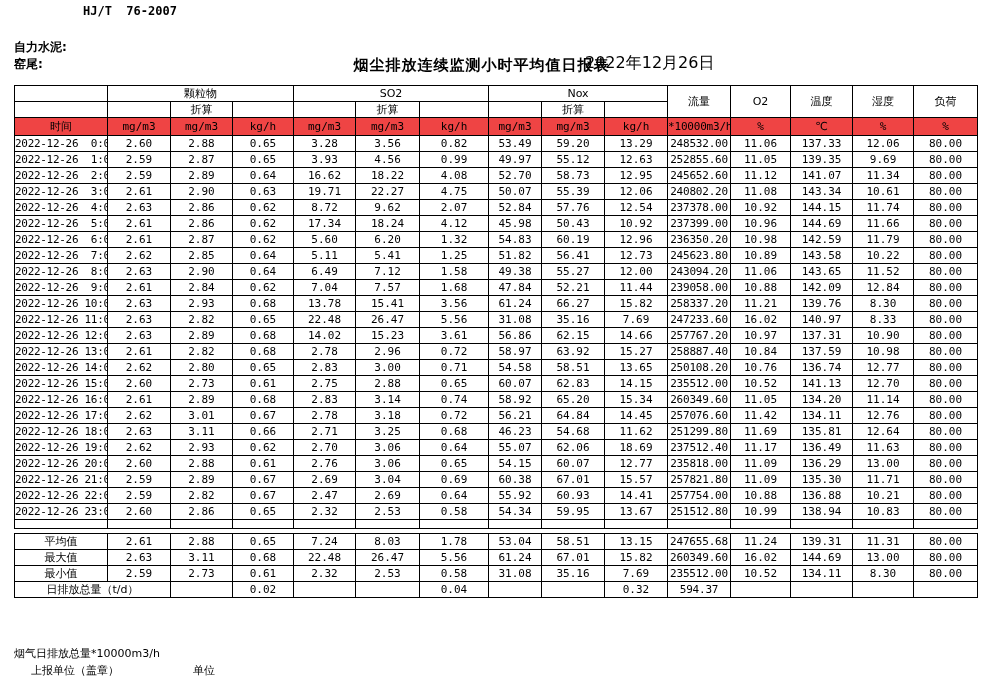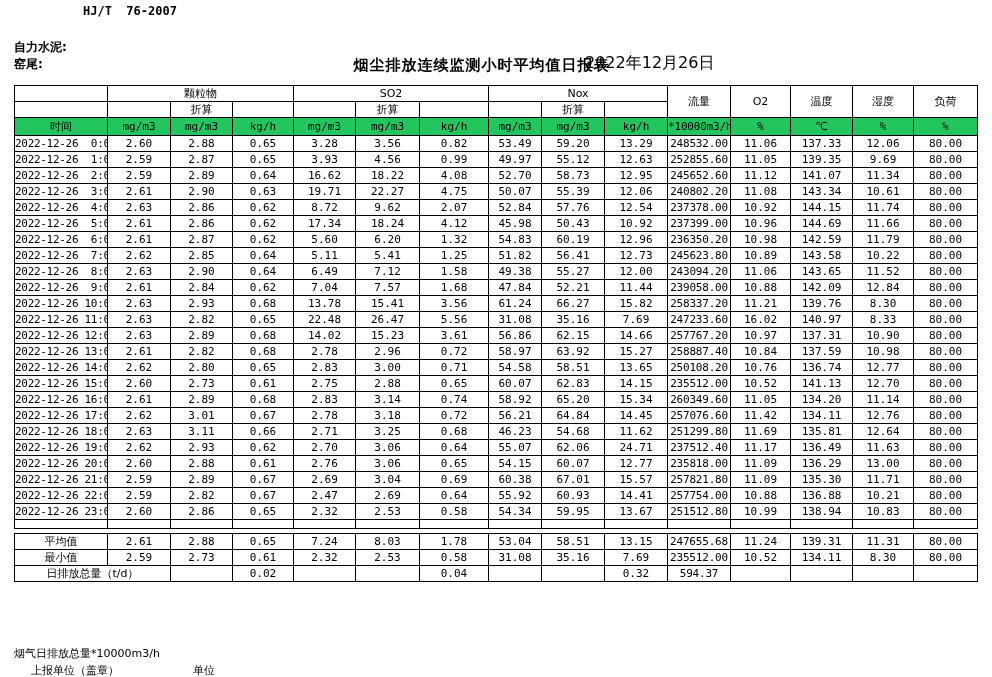--- a/index.html
+++ b/index.html
@@ -33,21 +33,21 @@
     padding:0;
     overflow:hidden;
     white-space:pre;
     font-family:"DejaVu Sans Mono","DejaVu Sans",sans-serif;
     font-size:11px;
     height:15.5px;
     line-height:15px;
   }
   table.rpt .cjk { font-family:"DejaVu Sans","Liberation Sans",sans-serif; }
   tr.h1 td, tr.h2 td { height:15px; }
-  tr.units td { height:18px; background:#22c55e; }
+  tr.units td { height:18px; background:#ef4444; }
   tr.spacer td { height:9px; }
   table.summary { margin-top:4px; }
   table.summary td { height:16px; }
   td.c0 { font-size:10px; letter-spacing:-0.3px; }
   td.c10 { font-size:10px; letter-spacing:-0.2px; }
   td.c11 { font-size:10px; }
   td.summary-label { font-size:11px; letter-spacing:0;margin-left:17px; }
   td.total-label { text-align:left; padding-left:1px; font-size:11px; letter-spacing:0; }
   .footnote { left:14px; top:646px; font-size:11px; }
   .report-unit { left:31px; top:663px; font-size:11px; }
@@ -451,21 +451,21 @@
         <tr>
           <td class="c0">2022-12-26 19:00</td>
           <td class="c1">2.62</td>
           <td class="c2">2.93</td>
           <td class="c3">0.62</td>
           <td class="c4">2.70</td>
           <td class="c5">3.06</td>
           <td class="c6">0.64</td>
           <td class="c7">55.07</td>
           <td class="c8">62.06</td>
-          <td class="c9">24.71</td>
+          <td class="c9">18.69</td>
           <td class="c10">237512.40</td>
           <td class="c11">11.17</td>
           <td class="c12">136.49</td>
           <td class="c13">11.63</td>
           <td class="c14">80.00</td>
         </tr>
         <tr>
           <td class="c0">2022-12-26 20:00</td>
           <td class="c1">2.60</td>
           <td class="c2">2.88</td>
@@ -583,20 +583,37 @@
           <td class="c7">53.04</td>
           <td class="c8">58.51</td>
           <td class="c9">13.15</td>
           <td class="c10">247655.68</td>
           <td class="c11">11.24</td>
           <td class="c12">139.31</td>
           <td class="c13">11.31</td>
           <td class="c14">80.00</td>
         </tr>
         <tr>
+          <td class="c0 cjk summary-label">最大值</td>
+          <td class="c1">2.63</td>
+          <td class="c2">3.11</td>
+          <td class="c3">0.68</td>
+          <td class="c4">22.48</td>
+          <td class="c5">26.47</td>
+          <td class="c6">5.56</td>
+          <td class="c7">61.24</td>
+          <td class="c8">67.01</td>
+          <td class="c9">15.82</td>
+          <td class="c10">260349.60</td>
+          <td class="c11">16.02</td>
+          <td class="c12">144.69</td>
+          <td class="c13">13.00</td>
+          <td class="c14">80.00</td>
+        </tr>
+        <tr>
           <td class="c0 cjk summary-label">最小值</td>
           <td class="c1">2.59</td>
           <td class="c2">2.73</td>
           <td class="c3">0.61</td>
           <td class="c4">2.32</td>
           <td class="c5">2.53</td>
           <td class="c6">0.58</td>
           <td class="c7">31.08</td>
           <td class="c8">35.16</td>
           <td class="c9">7.69</td>

